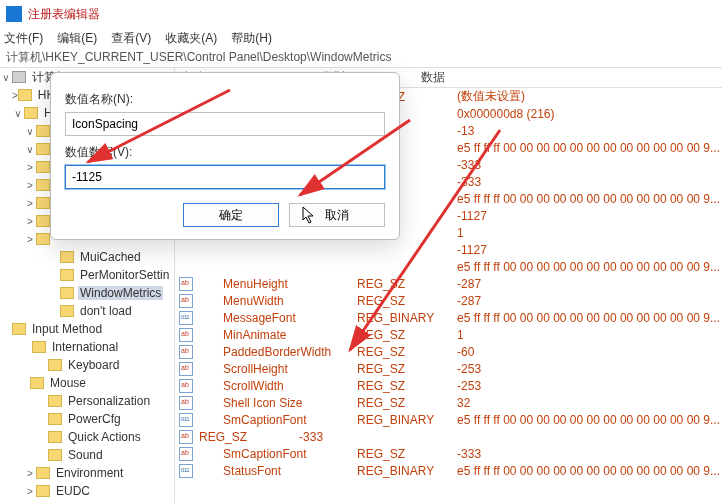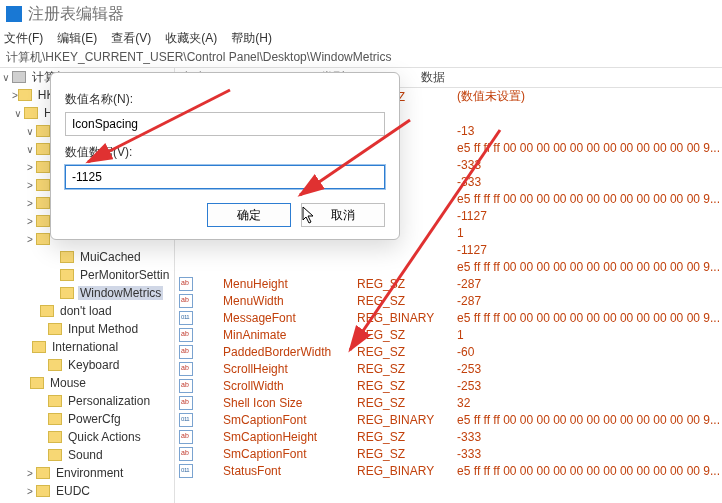--- a/index.html
+++ b/index.html
@@ -1,19 +1,19 @@
 <!DOCTYPE html>
 <html><head>
 <meta charset="utf-8">
 <style>
   * { box-sizing: border-box; margin: 0; padding: 0; }
   body { font-family: "Segoe UI", "Microsoft YaHei", sans-serif; font-size: 12px; background: #fff; width: 722px; height: 503px; overflow: hidden; position: relative; color: #222; }
   .titlebar { height: 28px; display: flex; align-items: center; padding: 0 6px; background: #fff; }
   .titlebar .app-icon { width: 16px; height: 16px; background: #1978d4; margin-right: 6px; }
-  .titlebar .title { color: #737373; font-size: 16px; }
+  .titlebar .title { color: #b91c1c; font-size: 12px; }
   .menubar { height: 20px; display: flex; align-items: center; padding: 0 4px; font-size: 12px; color: #333; }
   .menubar .mitem { margin-right: 14px; }
   .addrbar { height: 20px; display: flex; align-items: center; padding: 0 6px; font-size: 12px; color: #555; border-bottom: 1px solid #e0e0e0; }
   .main { display: flex; height: 435px; }
   .tree { width: 180px; border-right: 1px solid #e0e0e0; overflow: hidden; font-size: 12px; }
   .tnode { display: flex; align-items: center; height: 18px; padding-left: 0; white-space: nowrap; color: #333; }
   .tnode .tw { display: inline-block; width: 12px; text-align: center; color: #666; font-size: 10px; cursor: pointer; }
   .tnode .fic { width: 14px; height: 12px; background: #f7d774; border: 1px solid #d6b84a; margin-right: 4px; flex-shrink: 0; }
   .tnode .fic.pc { background: #d0d0d0; border-color: #999; }
   .tnode.sel .lbl { background: #d0d7e6; }
@@ -34,21 +34,21 @@
   .row .c.type { width: 100px; }
   .row .c.data { flex: 1; }
   .dialog { position: absolute; left: 50px; top: 72px; width: 350px; background: #fff; border: 1px solid #bbb; border-radius: 6px; box-shadow: 0 8px 24px rgba(0,0,0,0.15); padding: 10px 14px 12px 14px; z-index: 10; }
   .dialog .dhdr { display: flex; justify-content: space-between; align-items: center; height: 24px; }
   .dialog .dtitle { font-size: 12px; color: #333; }
   .dialog .dclose { width: 20px; text-align: center; color: #555; cursor: pointer; font-size: 14px; }
   .dialog .flabel { margin-top: 8px; font-size: 12px; color: #333; }
   .dialog .finput { width: 100%; height: 24px; border: 1px solid #bfbfbf; padding: 0 6px; margin-top: 4px; font-size: 12px; }
   .dialog .finput.focus { border-color: #2d7dd2; outline: 1px solid #9cc3ea; }
   .dialog .btns { display: flex; justify-content: flex-end; gap: 10px; margin-top: 14px; }
-  .dialog .btn { width: 84px; height: 24px; border: 1px solid #bfbfbf; background: #fdfdfd; font-size: 12px; cursor: pointer; }
+  .dialog .btn { width: 96px; height: 24px; border: 1px solid #bfbfbf; background: #fdfdfd; font-size: 12px; cursor: pointer; }
   .dialog .btn.primary { border-color: #2d7dd2; }
   svg.arrows { position: absolute; left: 0; top: 0; width: 722px; height: 503px; pointer-events: none; z-index: 20; }
   .cursor { position: absolute; left: 302px; top: 206px; z-index: 25; pointer-events: none; }
 </style>
 </head>
 <body>
 
 <div class="titlebar">
   <div class="app-icon"></div>
   <div class="title">注册表编辑器</div>
@@ -124,26 +124,26 @@
       <div class="tnode" style="padding-left: 48px;">
         <span class="tw"></span>
         <span class="fic "></span>
         <span class="lbl">PerMonitorSettin</span>
       </div>
       <div class="tnode sel" style="padding-left: 48px;">
         <span class="tw"></span>
         <span class="fic "></span>
         <span class="lbl">WindowMetrics</span>
       </div>
-      <div class="tnode" style="padding-left: 28px;">
+      <div class="tnode" style="padding-left: 48px;">
         <span class="tw"></span>
         <span class="fic "></span>
         <span class="lbl">don't load</span>
       </div>
-      <div class="tnode" style="padding-left: 36px;">
+      <div class="tnode" style="">
         <span class="tw"></span>
         <span class="fic "></span>
         <span class="lbl">Input Method</span>
       </div>
       <div class="tnode" style="padding-left: 20px;">
         <span class="tw"></span>
         <span class="fic "></span>
         <span class="lbl">International</span>
       </div>
       <div class="tnode" style="padding-left: 36px;">
@@ -200,20 +200,21 @@
         <div class="row">
           <span class="ric str"></span>
           <span class="c name">(默认)</span>
           <span class="c type">REG_SZ</span>
           <span class="c data">(数值未设置)</span>
         </div>
         <div class="row">
           <span class="ric bin"></span>
           <span class="c name"></span>
           <span class="c type"></span>
+          <span class="c data">0x000000d8 (216)</span>
         </div>
         <div class="row">
           <span style="width:22px;flex-shrink:0"></span>
           <span class="c name"></span>
           <span class="c type"></span>
           <span class="c data">-13</span>
         </div>
         <div class="row">
           <span style="width:22px;flex-shrink:0"></span>
           <span class="c name"></span>
@@ -311,21 +312,20 @@
           <span class="c data">32</span>
         </div>
         <div class="row">
           <span class="ric bin"></span>
           <span class="c name">SmCaptionFont</span>
           <span class="c type">REG_BINARY</span>
           <span class="c data">e5 ff ff ff 00 00 00 00 00 00 00 00 00 00 00 00 9...</span>
         </div>
         <div class="row">
           <span class="ric str"></span>
-          <span class="c name">SmCaptionHeight</span>
           <span class="c type">REG_SZ</span>
           <span class="c data">-333</span>
         </div>
         <div class="row">
           <span class="ric str"></span>
           <span class="c name">SmCaptionFont</span>
           <span class="c type">REG_SZ</span>
           <span class="c data">-333</span>
         </div>
         <div class="row">

